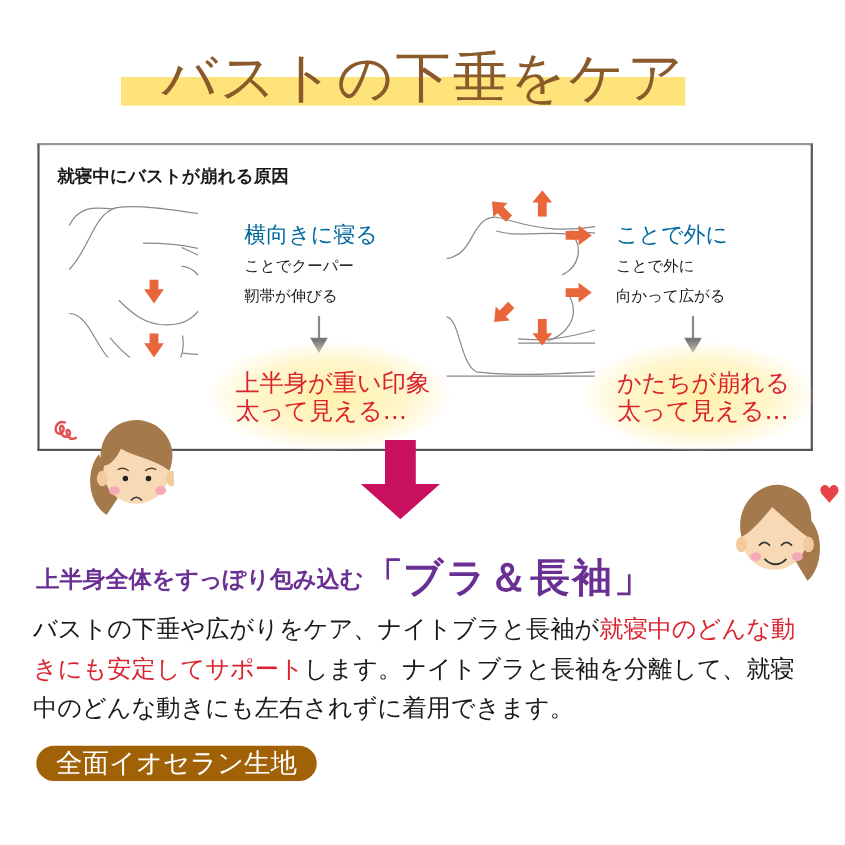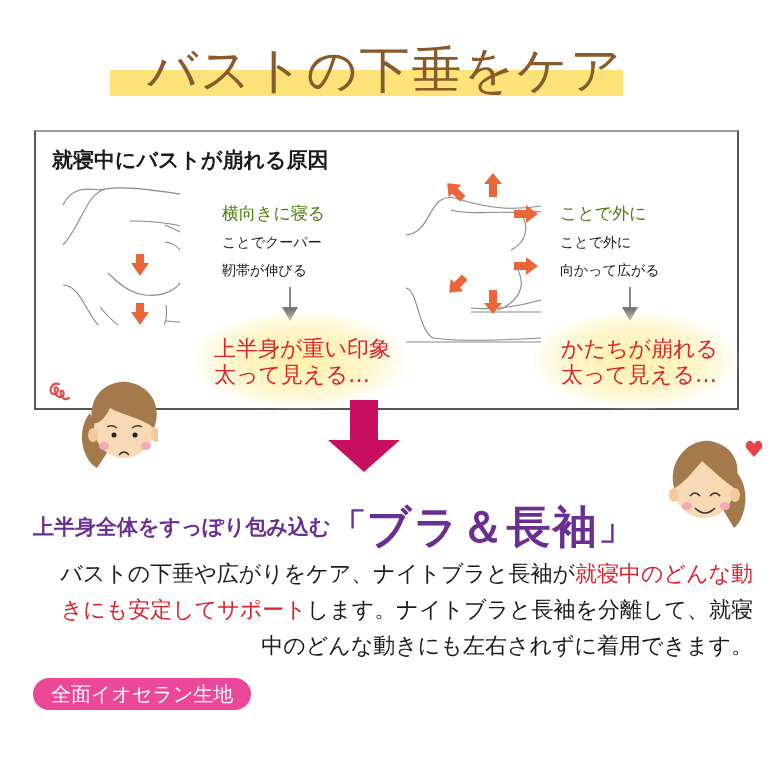--- a/index.html
+++ b/index.html
@@ -18,24 +18,24 @@
       font-family: Liberation Serif, serif;
       font-size: 50px; color: #8a5a2b; letter-spacing: 2px; line-height: 80px;
     }
 
     
     .cause-box {
       left: 34px; top: 130px; width: 705px; height: 280px;
       border: 2px solid #555; border-top-color: #999; box-sizing: border-box; background: #fff;
     }
     .cause-heading {
-      left: 52px; top: 146px; font-size: 21px; font-weight: bold; color: #1a1a1a; line-height: 28px;
+      left: 52px; top: 146px; font-size: 16px; font-weight: bold; color: #1a1a1a; line-height: 28px;
     }
     .cause-red {
-      font-size: 17px; color: #4d7c0f; line-height: 28px;
+      font-size: 20px; color: #0369a1; line-height: 28px;
     }
     .cause-black {
       font-size: 14px; color: #1a1a1a; line-height: 28px;
     }
     .glow {
       border-radius: 50%;
       background: radial-gradient(ellipse at center, #fff1a8 0%, #fff6cc 45%, rgba(255,255,255,0) 72%);
     }
     .effect-text {
       font-size: 22px; color: #d9232e; line-height: 27px; white-space: nowrap;
@@ -43,35 +43,35 @@
 
     
     .big-arrow { left: 328px; top: 400px; }
 
     
     .subtitle {
       left: 33px; top: 496px; color: #6a2f93; white-space: nowrap; line-height: 60px;
     }
     .subtitle .small { font-size: 21px; font-weight: bold; vertical-align: middle; text-align: center; }
     .subtitle .bracket { font-size: 36px; font-weight: bold; vertical-align: middle; }
-    .subtitle .big { font-size: 44px; font-weight: bold; vertical-align: middle; letter-spacing: 2px; }
+    .subtitle .big { font-size: 36px; font-weight: bold; vertical-align: middle; letter-spacing: 2px; }
 
     
     .desc {
-      left: 43px; top: 556px; width: 710px;
-      font-family: Liberation Sans, sans-serif;
-      font-size: 22px; line-height: 36px; color: #1a1a1a; text-align: right;
+      left: 30px; top: 556px; width: 710px;
+      font-family: Liberation Mono, monospace;
+      font-size: 22px; line-height: 36px; color: #1a1a1a;
     }
     .desc .hl { color: #d9232e; }
 
     
     .badge {
       left: 33px; top: 678px; height: 32px; padding: 0 18px;
-      background: #ec4899; color: #fff; border-radius: 16px;
-      font-size: 20px; line-height: 32px; white-space: nowrap;
+      background: #a16207; color: #fff; border-radius: 16px;
+      font-size: 24px; line-height: 32px; white-space: nowrap;
     }
   </style>
 </head>
 <body>
 
 <div class="abs title-band"></div>
 <div class="abs title-text">バストの下垂をケア</div>
 
 <div class="abs cause-box"></div>
 <div class="abs cause-heading">就寝中にバストが崩れる原因</div>

